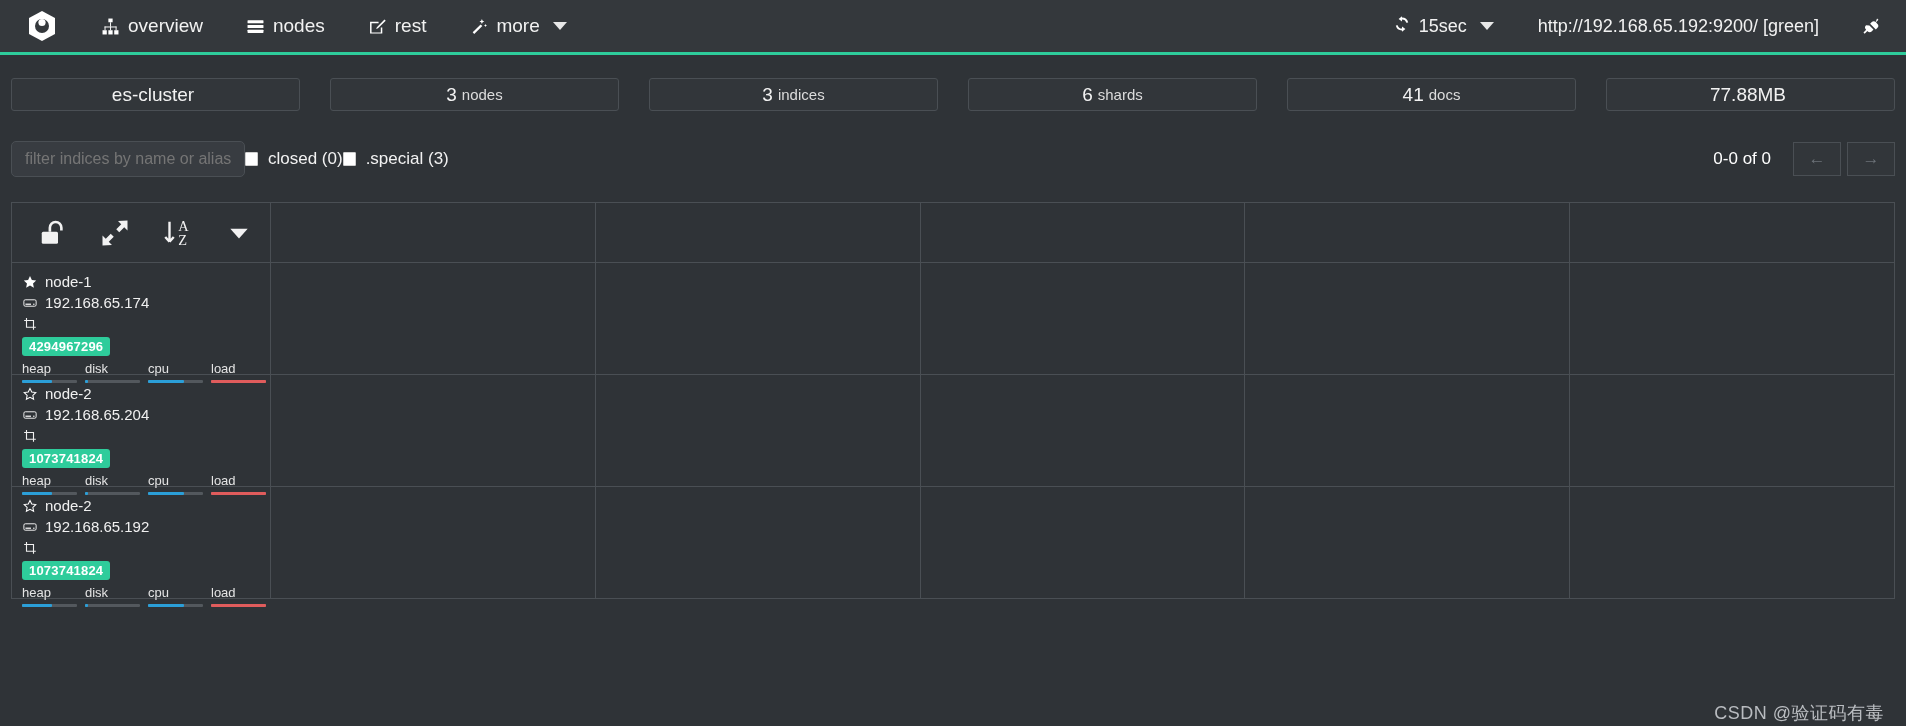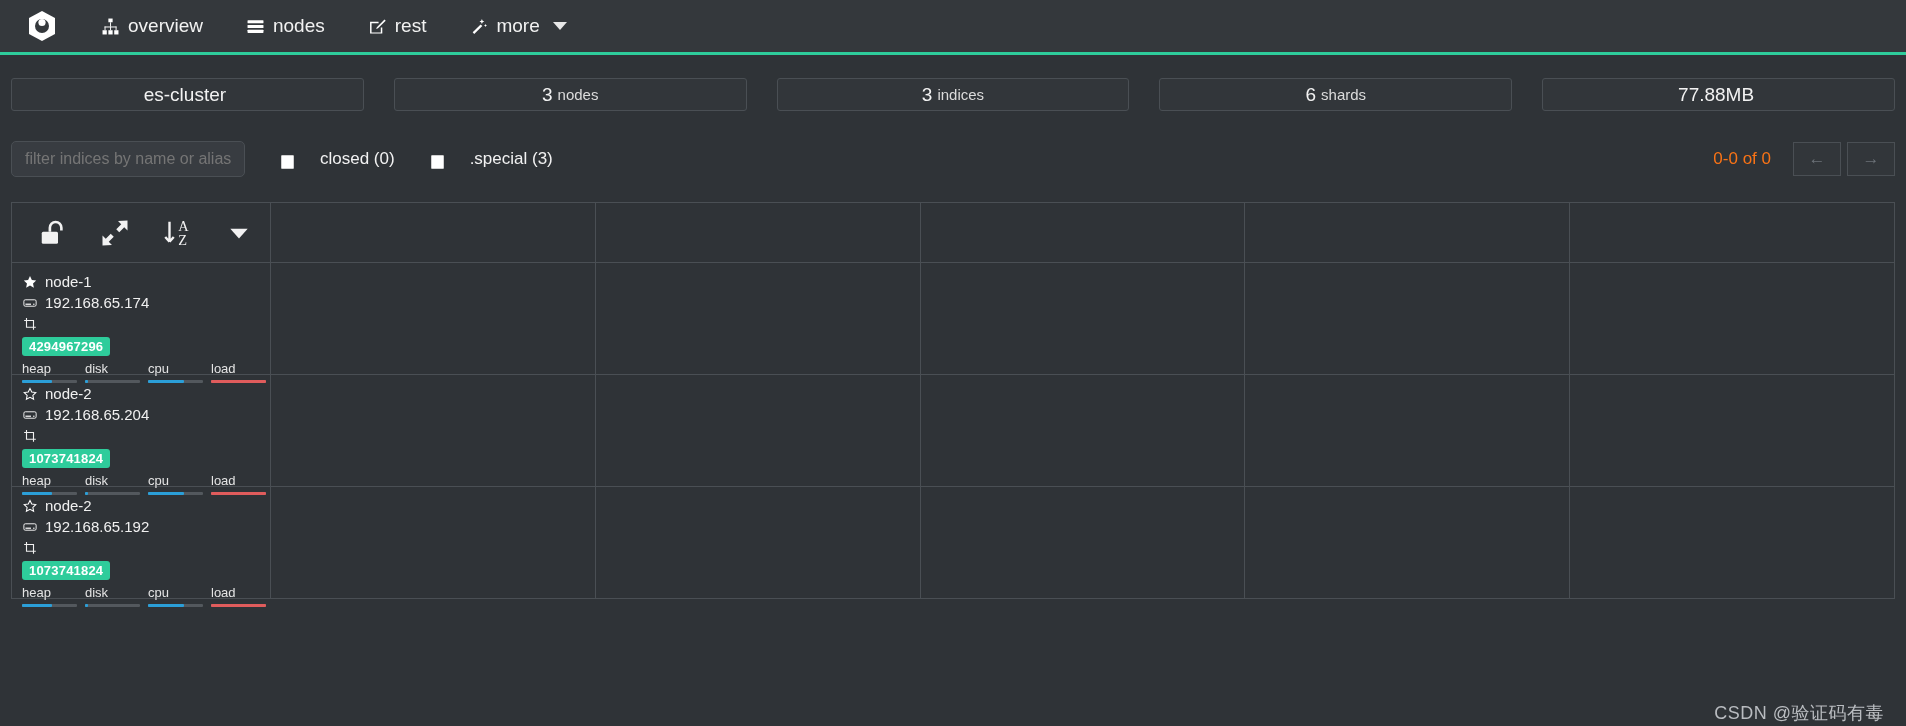--- a/index.html
+++ b/index.html
@@ -98,37 +98,37 @@
     background: #383c41;
     color: #9aa0a6;
     font-size: 16px;
     padding: 0 13px;
     outline: none;
     font-family: "Liberation Sans", sans-serif;
   }
   #indices-filter { width: 234px; }
   #nodes-filter { width: 234px; margin-left: 36px; }
   .chk-wrap {
-    display: flex; align-items: flex-end; gap: 26px;
-    margin-left: 36px; font-size: 17px; color: #f2f2f2; cursor: pointer;
+    display: flex; align-items: center; gap: 10px;
+    font-size: 17px; color: #f2f2f2; cursor: pointer;
   }
   .chk-box {
     width: 13px; height: 14px;
     background: #fff;
     border: 1px solid #cfcfcf;
     border-radius: 1px;
     display: inline-block;
   }
   .pager {
     margin-left: auto;
     display: flex;
     align-items: center;
     gap: 0;
   }
-  .pager-label { font-size: 17px; color: #f97316; margin-right: 22px; }
+  .pager-label { font-size: 17px; color: #ffffff; margin-right: 22px; }
   .pager-btn {
     width: 48px; height: 34px;
     border: 1px solid #4a4f54;
     background: #32363a;
     color: #6c7278;
     font-size: 17px;
     display: flex; align-items: center; justify-content: center;
     cursor: pointer;
   }
   .pager-btn + .pager-btn { margin-left: 6px; }
@@ -291,38 +291,61 @@
           <path d="M2.5 13.5 L10 6 L11.6 7.6 L4 15 Z"></path>
           <path d="M11.2 1 l0.7 1.6 1.6 0.7 -1.6 0.7 -0.7 1.6 -0.7 -1.6 -1.6 -0.7 1.6 -0.7 Z"></path>
           <path d="M14.6 5.6 l0.45 1 1 0.45 -1 0.45 -0.45 1 -0.45 -1 -1 -0.45 1 -0.45 Z"></path>
         </svg>
       </span>
       <span>more</span>
       <span class="caret"></span>
     </div>
   </div>
 
+  <div class="topbar-right">
+    <div class="refresh-sel">
+      <span class="ic">
+        <svg width="16" height="16" viewBox="0 0 16 16" fill="#ffffff">
+          <path d="M8 1.6 A6.4 6.4 0 0 1 14.2 6.5 l-1.9 0.35 A4.5 4.5 0 0 0 8 3.5 V5.6 L4.6 2.9 8 0.2 Z"></path>
+          <path d="M8 14.4 A6.4 6.4 0 0 1 1.8 9.5 l1.9 -0.35 A4.5 4.5 0 0 0 8 12.5 V10.4 l3.4 2.7 -3.4 2.7 Z"></path>
+        </svg>
+      </span>
+      <span>15sec</span>
+      <span class="caret"></span>
+    </div>
+    <div class="cluster-url">http://192.168.65.192:9200/ [green]</div>
+    <div class="plug-icon">
+      <svg width="19" height="19" viewBox="0 0 16 16" fill="#ffffff">
+        <path d="M11.8 1.2 l1.2 1.2 -2.1 2.1 1.1 1.1 a2.6 2.6 0 0 1 0 3.7 l-1.2 1.2 -4.8 -4.8 1.2 -1.2 a2.6 2.6 0 0 1 3.7 0 l-0.2 -0.2 Z"></path>
+        <path d="M5.4 7.2 L8.8 10.6 l-1.3 1.3 a2.6 2.6 0 0 1 -3.7 0 l-0.1 -0.1 -2.3 2.3 -1 -1 2.3 -2.3 -0.1 -0.1 a2.6 2.6 0 0 1 0 -3.7 Z"></path>
+      </svg>
+    </div>
+  </div>
 </div>
 
 <div class="stats-row">
   <div class="stat-box">
     <span class="num">es-cluster</span>
     <span class="unit"></span>
   </div>
   <div class="stat-box">
     <span class="num">3</span>
     <span class="unit">nodes</span>
   </div>
   <div class="stat-box">
     <span class="num">3</span>
     <span class="unit">indices</span>
   </div>
   <div class="stat-box">
     <span class="num">6</span>
     <span class="unit">shards</span>
+  </div>
+  <div class="stat-box">
+    <span class="num">41</span>
+    <span class="unit">docs</span>
   </div>
   <div class="stat-box">
     <span class="num">77.88MB</span>
     <span class="unit"></span>
   </div>
 </div>
 
 <div class="filter-row">
   <input id="indices-filter" class="text-input" type="text" placeholder="filter indices by name or aliases" style="">
 

